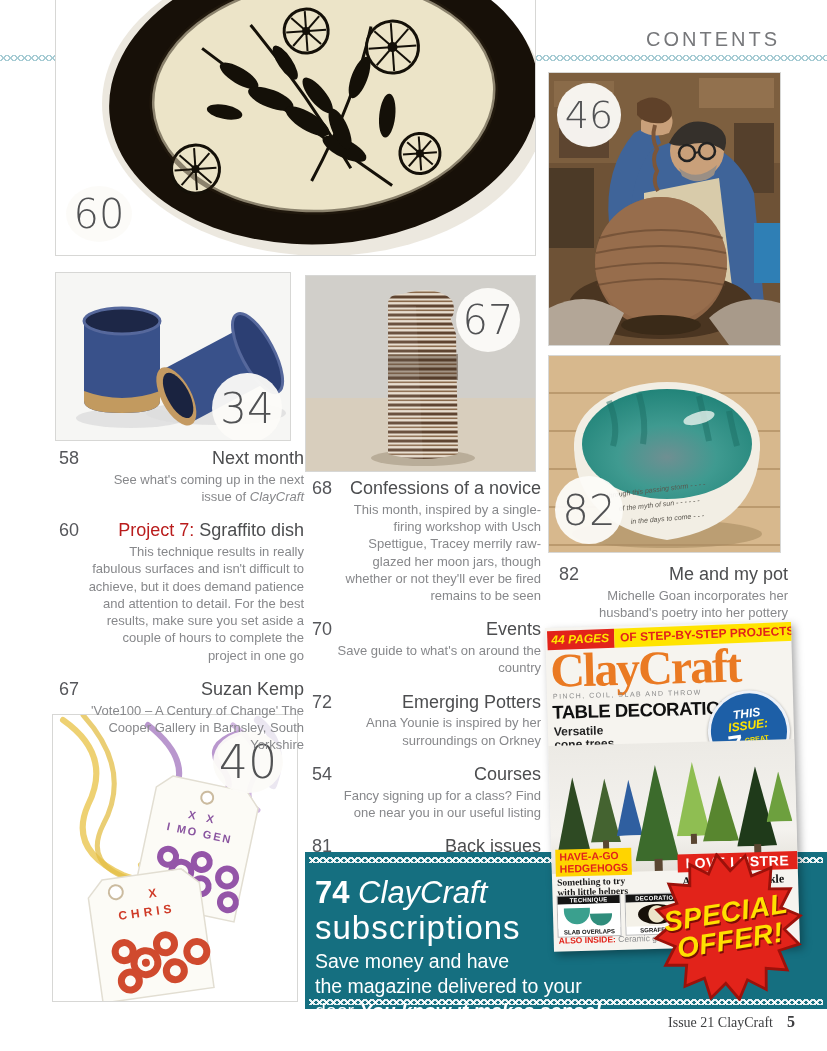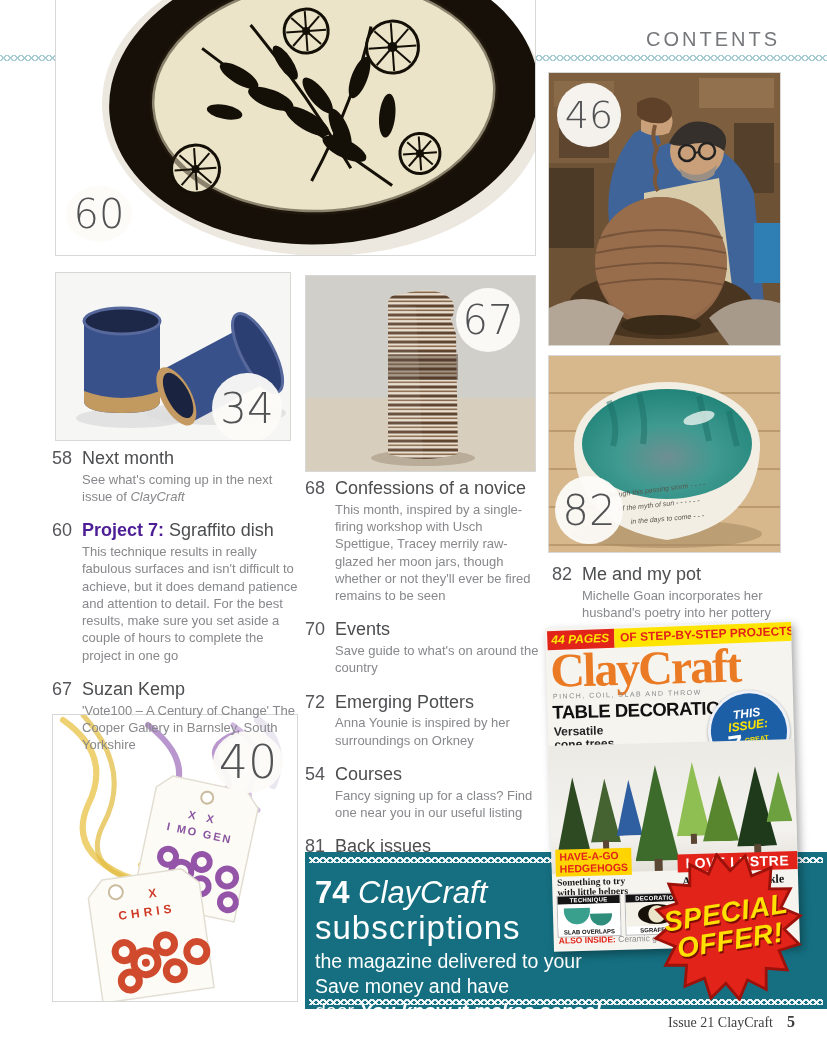--- a/index.html
+++ b/index.html
@@ -17,25 +17,25 @@
       linear-gradient(45deg, transparent 42%, rgba(255,255,255,.9) 42% 60%, transparent 60%),
       linear-gradient(-45deg, transparent 42%, rgba(255,255,255,.9) 42% 60%, transparent 60%);
     background-size:7px 7px;}
   .contents-label{font-size:20px;letter-spacing:3px;color:#76777a;}
   
   .photo{position:absolute;background:#fff;border:1px solid #d7d7d5;box-sizing:border-box;overflow:hidden;}
   .badge{position:absolute;background:rgba(252,251,248,.95);border-radius:50%;
          display:flex;align-items:center;justify-content:center;
          color:#515254;font-weight:300;font-family:"DejaVu Sans",sans-serif;}
   
-  .col{position:absolute;}
+  .col{position:absolute;text-align:right;}
   .entry{display:grid;grid-template-columns:27px 1fr;column-gap:3px;margin-bottom:15px;}
   .entry .num{font-size:18px;color:#55565a;line-height:1.15;}
   .entry h3{margin:0;font-size:18px;font-weight:400;color:#4c4d4f;line-height:1.15;}
-  .entry h3 .accent{color:#4c1d95;font-weight:700;}
+  .entry h3 .accent{color:#b91c1c;font-weight:400;}
   .entry p{margin:2px 0 0 0;font-size:13px;line-height:1.33;color:#87888b;}
   .entry p .it{font-style:italic;}
   
   .subbox{position:absolute;background:#156f80;color:#fff;}
   .subbox .inner{padding:14px 0 0 10px;}
   .sub-line1{font-size:31px;line-height:1.05;}
   .sub-line1 .pg{font-weight:700;}
   .sub-line1 .brand{font-style:italic;font-weight:300;}
   .sub-title{font-size:33px;font-weight:300;line-height:1.1;letter-spacing:1px;}
   .sub-body{font-size:19.5px;font-weight:300;line-height:1.28;margin-top:3px;}
@@ -420,22 +420,22 @@
 
   <div class="subbox" style="left:305px;top:852px;width:522px;height:157px;">
     <div class="wavy-white" style="margin:5px 4px 0 4px;"></div>
     <div class="inner">
       <div class="sub-line1">
         <span class="pg">74</span>
         <span class="brand">ClayCraft</span>
       </div>
       <div class="sub-title">subscriptions</div>
       <div class="sub-body">
+        <div>Save money and have</div>
         <div>the magazine delivered to your</div>
-        <div>Save money and have</div>
         <div><span>door </span><span class="bold">You know it makes sense!</span></div>
       </div>
     </div>
     <div class="wavy-white" style="position:absolute;left:4px;right:4px;bottom:4px;"></div>
   </div>
 
   <div class="cover" style="left:545px;top:628px;width:246px;height:324px;">
     <div class="cover-banner">
       <span class="red">44 PAGES</span>
       <span class="yellow">OF STEP-BY-STEP PROJECTS</span>

